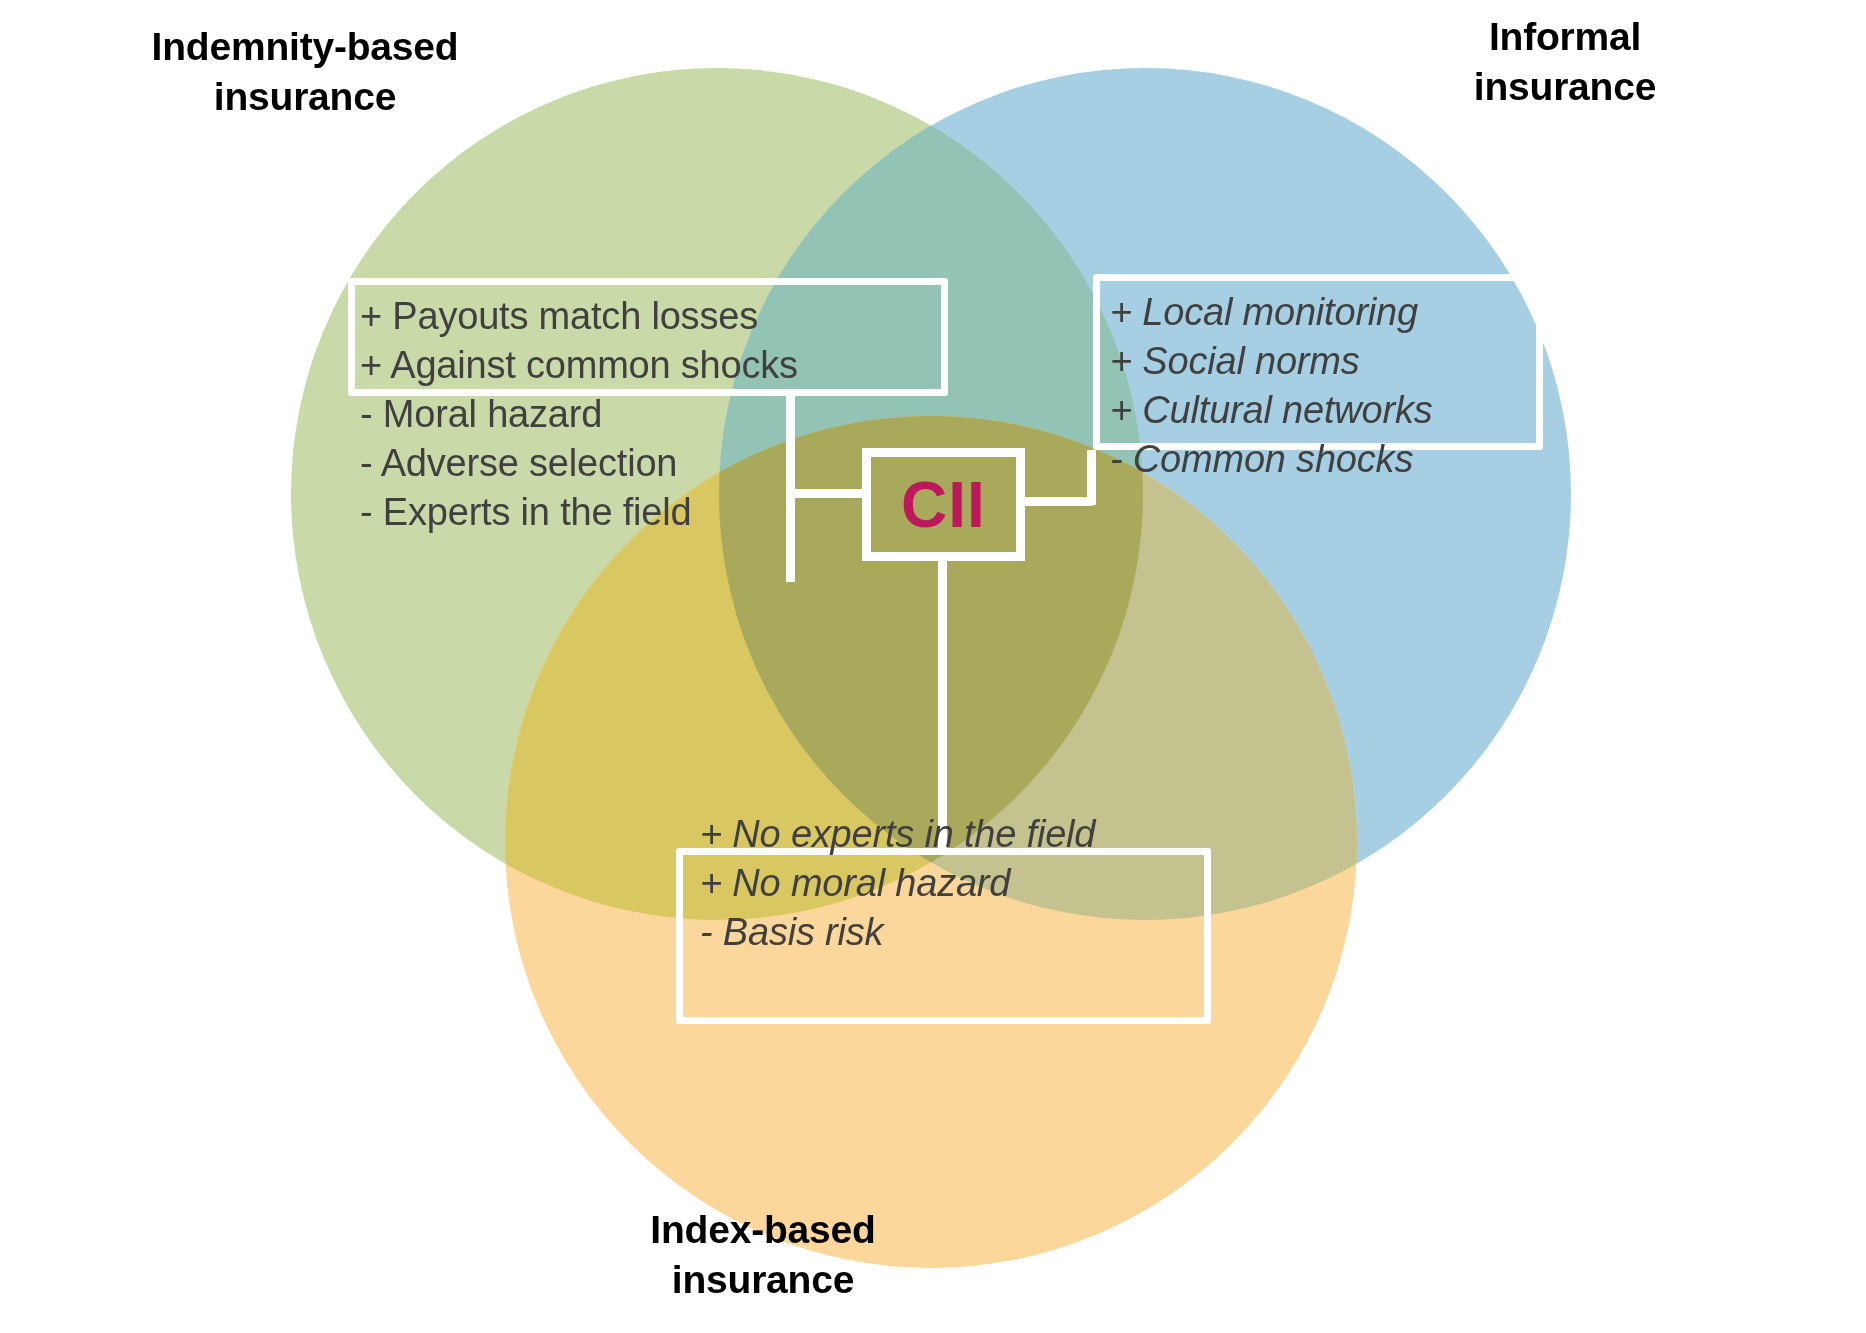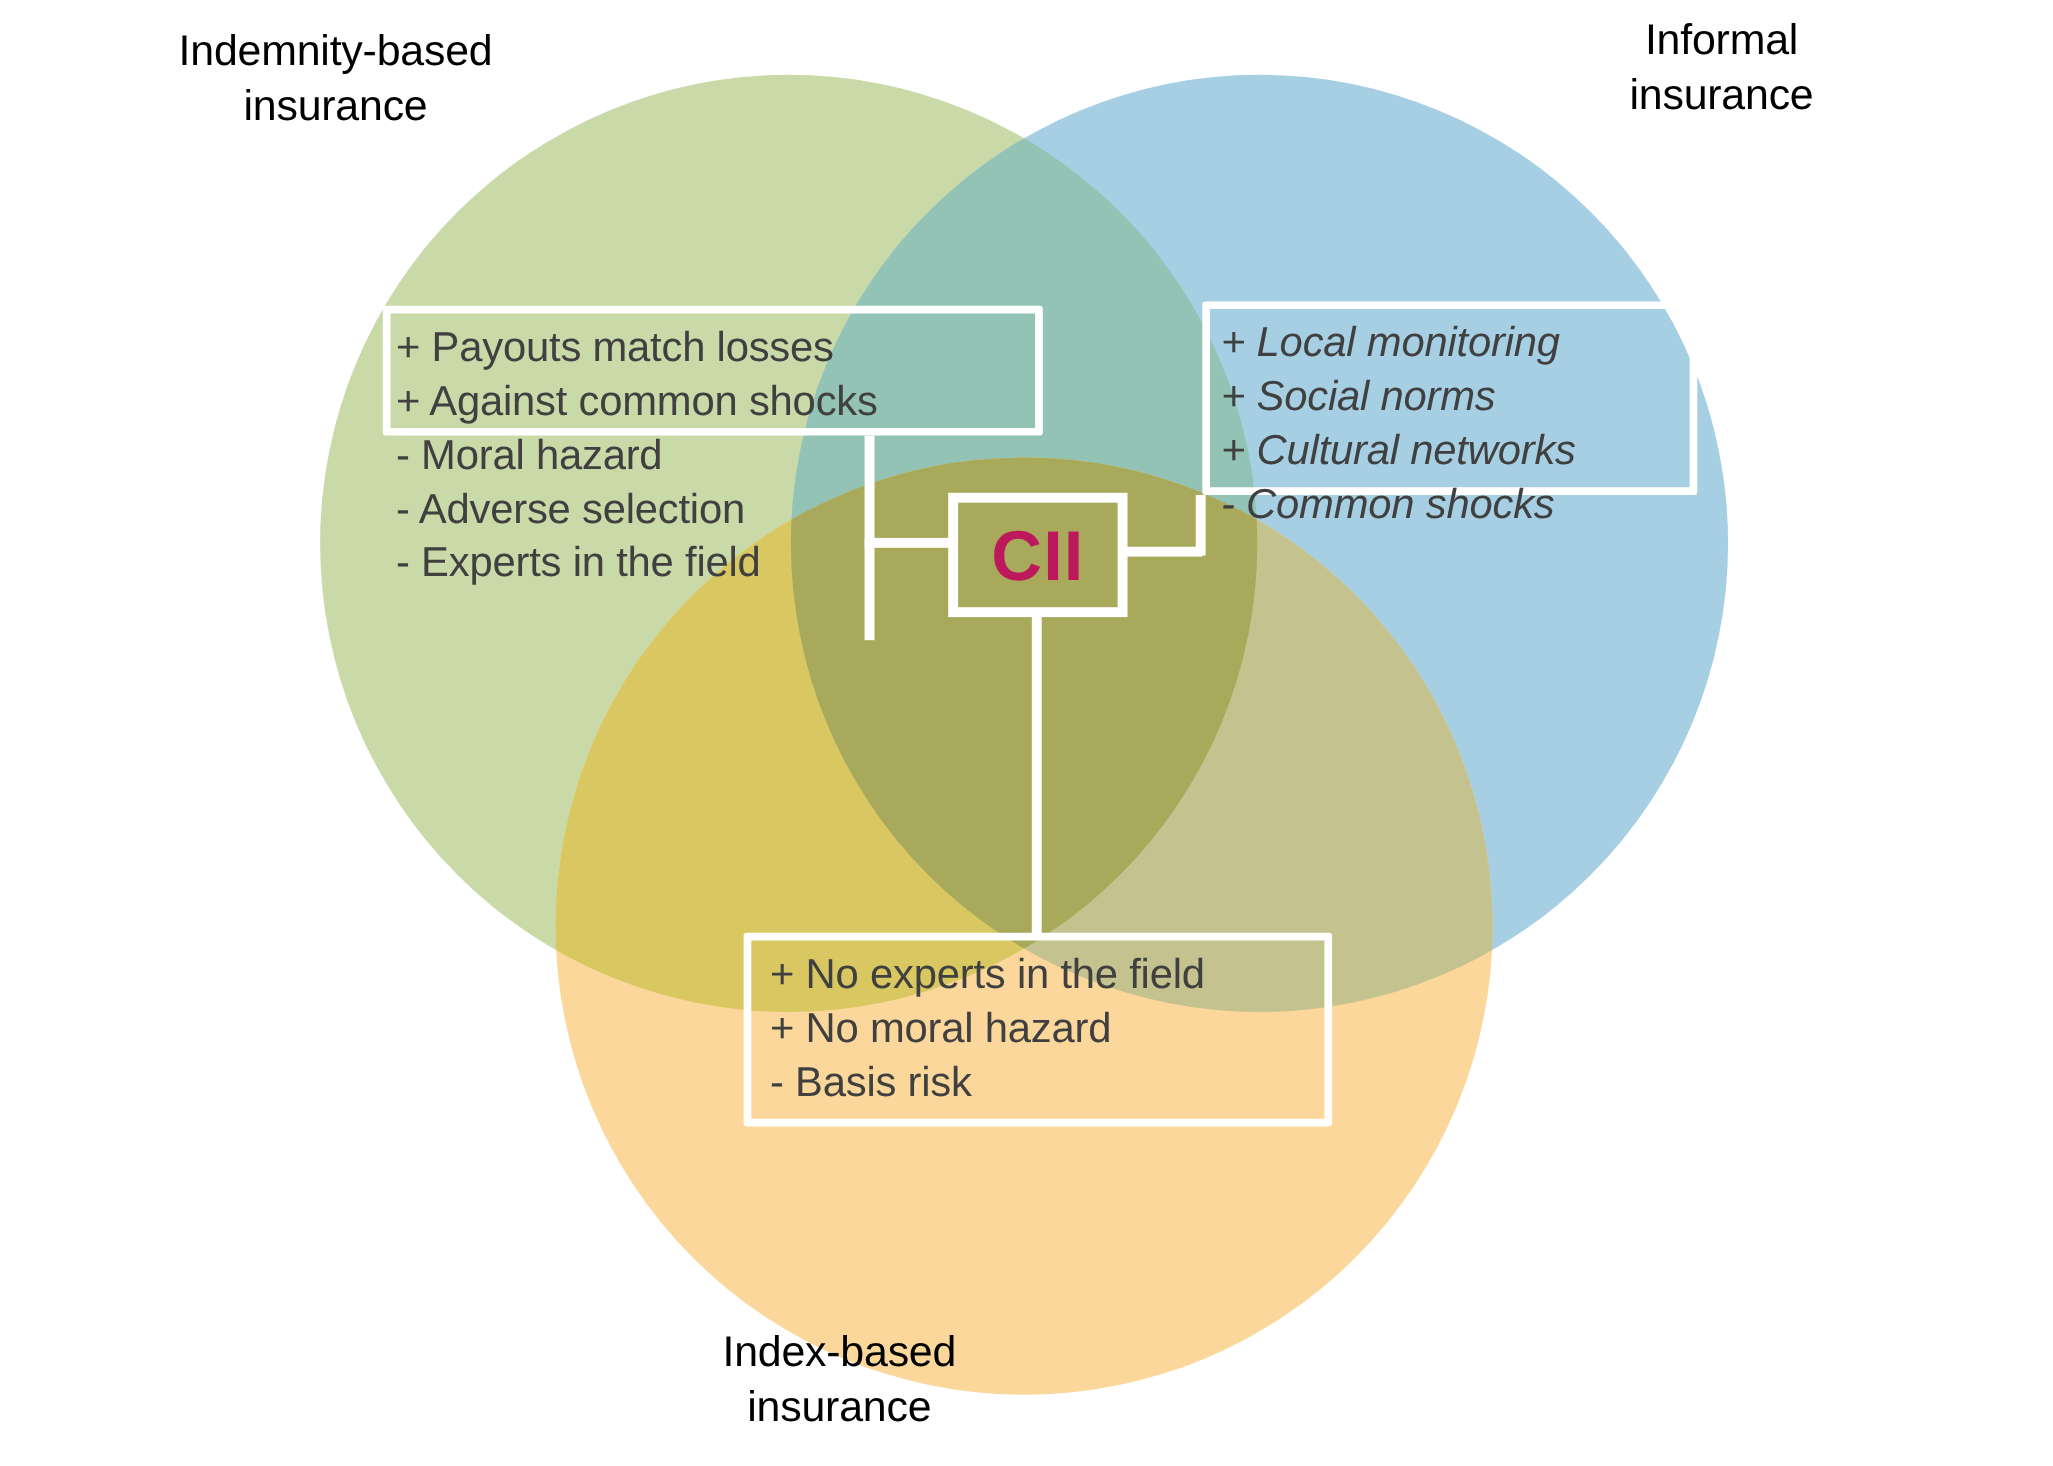--- a/index.html
+++ b/index.html
@@ -23,21 +23,21 @@
     position: absolute;
     left: 0;
     top: 0;
     width: 1866px;
     height: 1333px;
   }
 
   
   .group-label {
     position: absolute;
-    font-weight: normal;
+    font-weight: bold;
     font-size: 39px;
     line-height: 1.28;
     color: #000000;
     text-align: center;
     white-space: pre-line;
     letter-spacing: -0.2px;
   }
   #label-indemnity { left: 70px;  top: 22px;  width: 470px; }
   #label-informal  { left: 1330px; top: 12px; width: 470px; }
   #label-index     { left: 528px;  top: 1205px; width: 470px; }
@@ -51,21 +51,21 @@
     letter-spacing: -0.2px;
     white-space: nowrap;
   }
   .feature-line {
     height: 49px;
     display: block;
   }
 
   #block-indemnity { left: 360px; top: 292px; }
   #block-informal  { left: 1110px; top: 288px; font-style: italic; }
-  #block-index     { left: 700px; top: 862px; }
+  #block-index     { left: 700px; top: 810px; font-style: italic; }
 
   
   .plus-box {
     position: absolute;
     border: 7px solid #ffffff;
     border-radius: 3px;
     box-sizing: border-box;
     pointer-events: none;
   }
   #plusbox-indemnity { left: 348px; top: 278px; width: 600px; width: 600px; height: 118px; }

